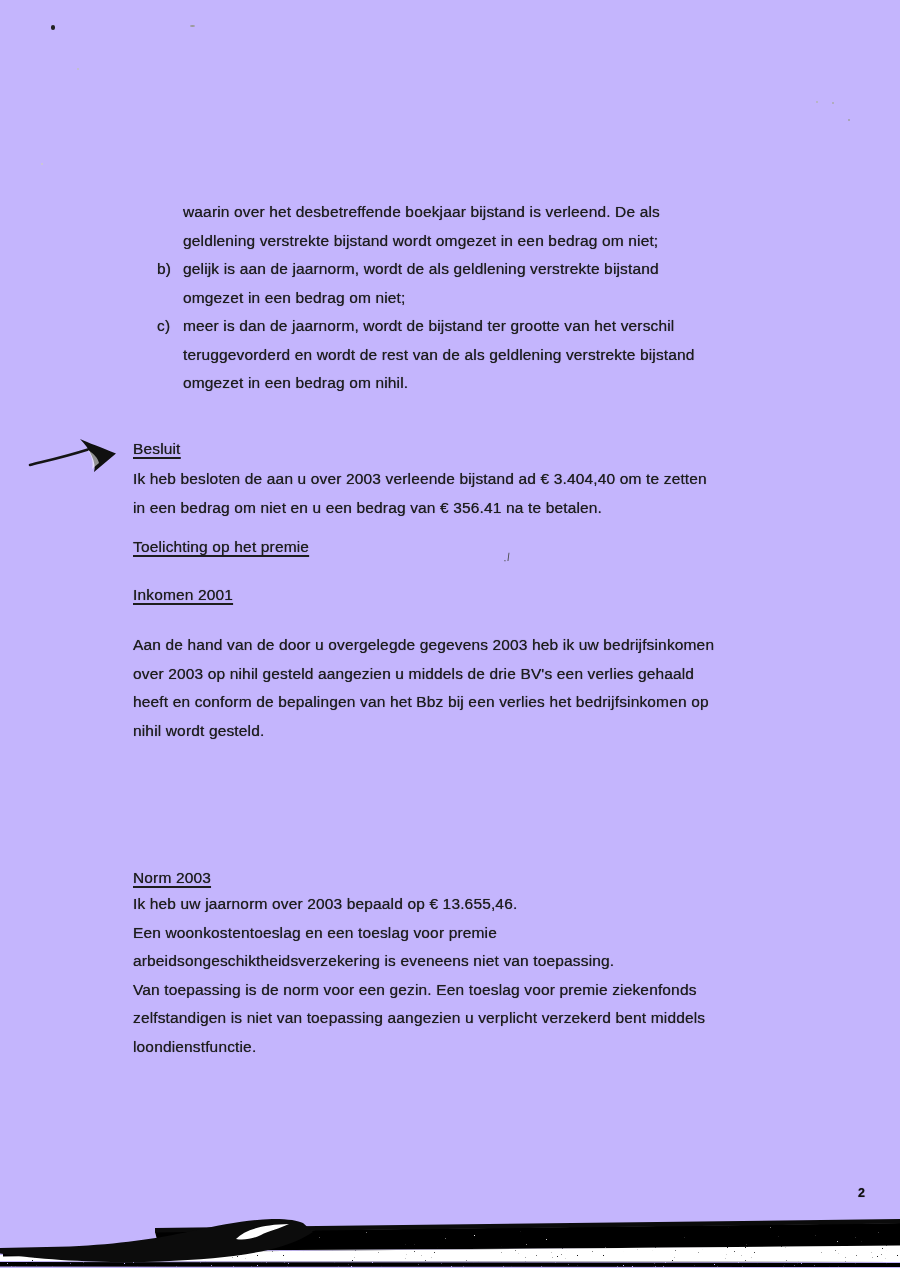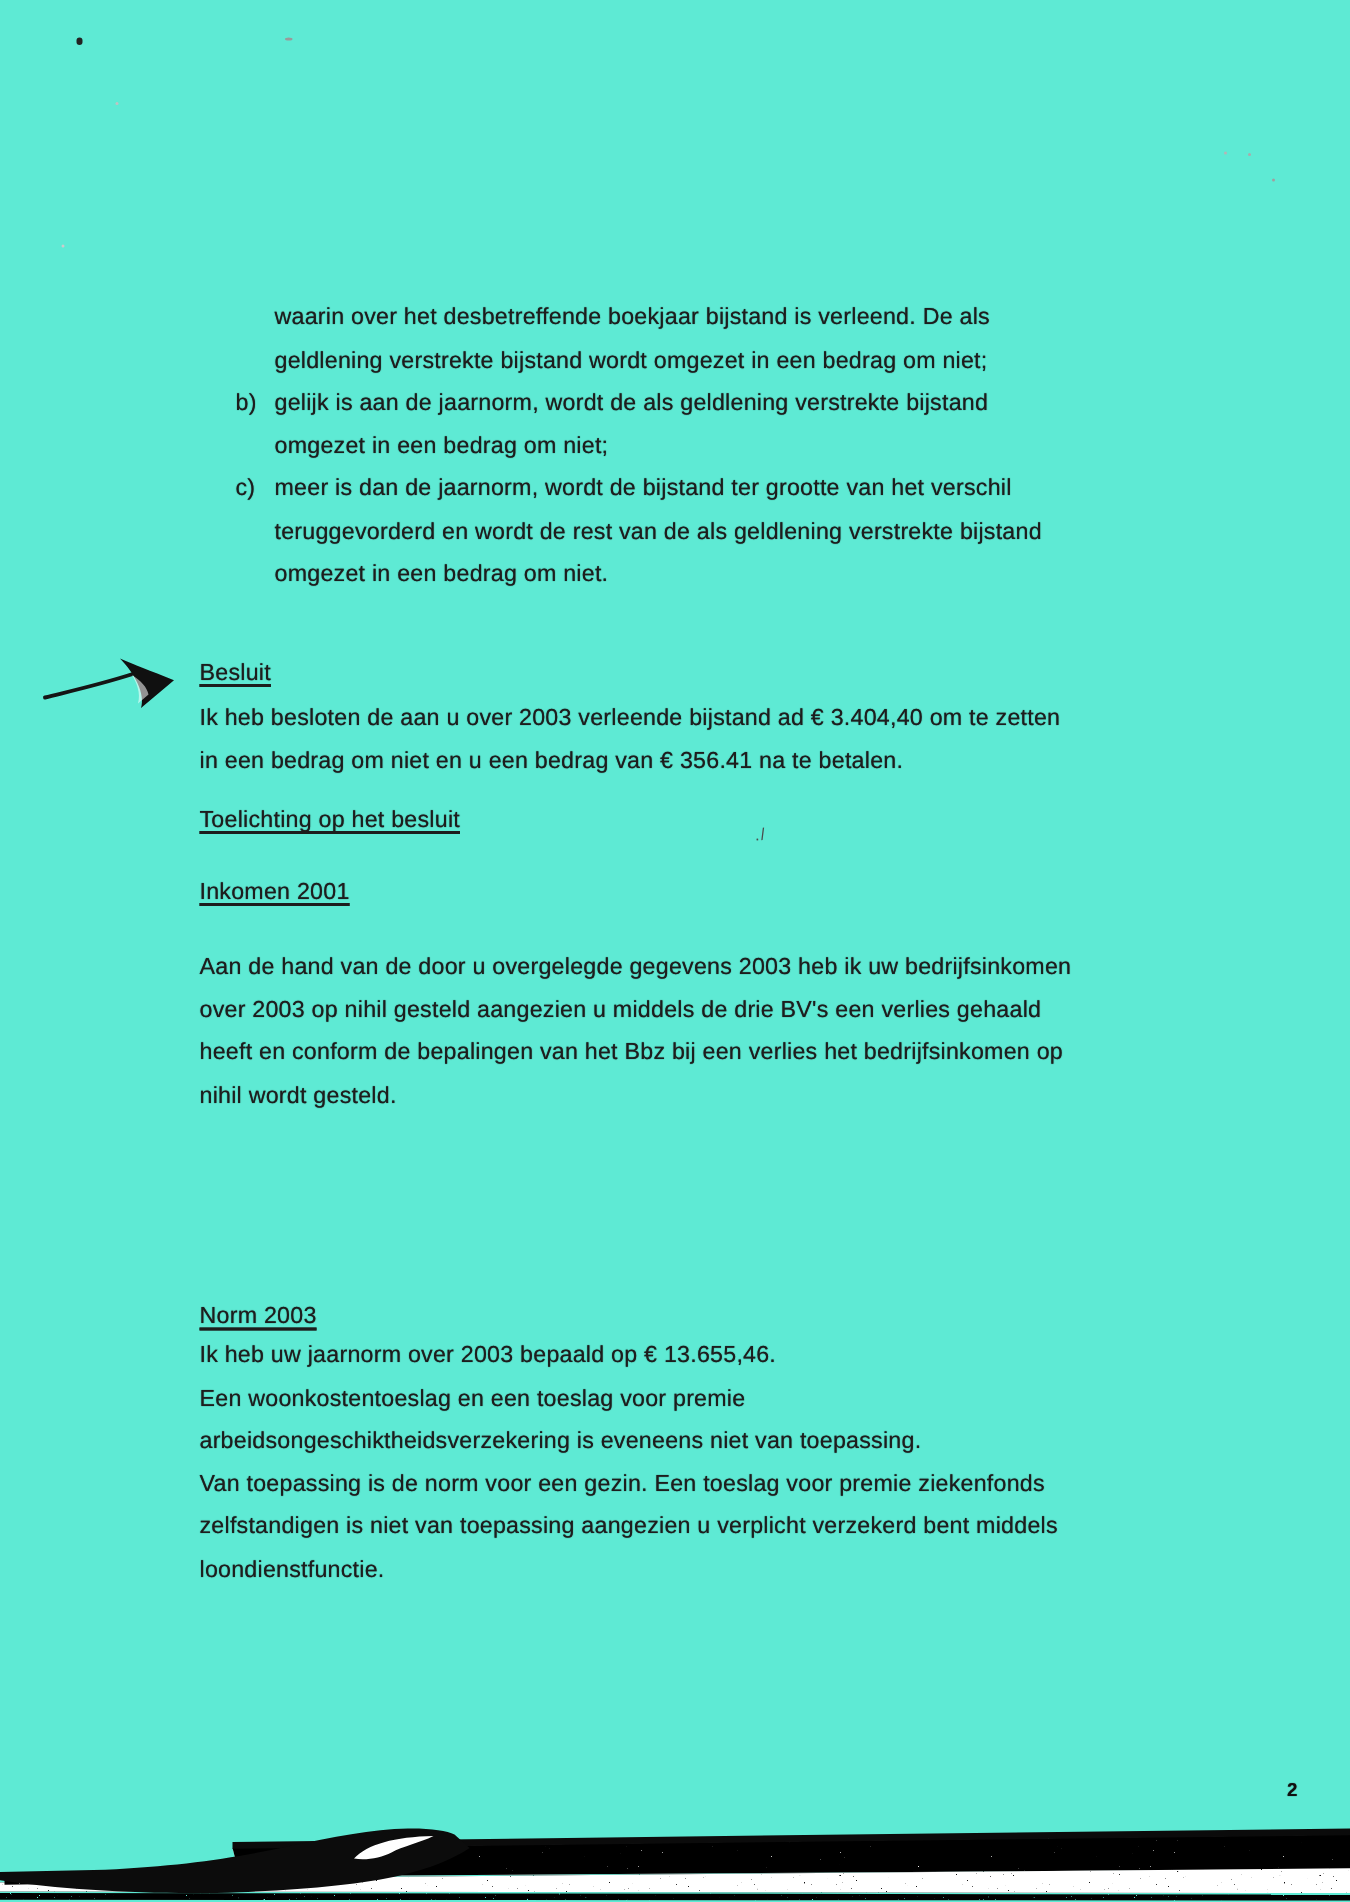--- a/index.html
+++ b/index.html
@@ -1,17 +1,17 @@
 <!DOCTYPE html>
 <html><head>
 <meta charset="utf-8">
 <style>
   html,body{margin:0;padding:0;background:#e8e8e8;}
   .page{
-    position:relative;width:900px;height:1268px;background:#5eead4;overflow:hidden;
+    position:relative;width:900px;height:1268px;background:#c4b5fd;overflow:hidden;
     font-family:"Liberation Sans",sans-serif;color:#1d1d1d;margin:0 auto;
   }
   .txt{
     font-size:15.5px;line-height:28.5px;letter-spacing:.15px;
     white-space:pre-line;
     text-shadow:0 0 .7px rgba(25,25,25,.8);
   }
   .abs{position:absolute;}
   .b{font-weight:normal;}
   .u{text-decoration:underline;text-underline-offset:3px;text-decoration-thickness:1.5px;}
@@ -65,37 +65,37 @@
     </div>
     <div class="list-item">
       <span class="txt list-marker">b)</span>
       <span class="txt">gelijk is aan de jaarnorm, wordt de als geldlening verstrekte bijstand
 omgezet in een bedrag om niet;</span>
     </div>
     <div class="list-item">
       <span class="txt list-marker">c)</span>
       <span class="txt">meer is dan de jaarnorm, wordt de bijstand ter grootte van het verschil
 teruggevorderd en wordt de rest van de als geldlening verstrekte bijstand
-omgezet in een bedrag om niet.</span>
+omgezet in een bedrag om nihil.</span>
     </div>
   </div>
 
   <div class="abs arrow-wrap">
     <svg width="96" height="40" viewBox="0 0 96 40">
       <path d="M2,29 C20,24.5 38,20.5 60,13.5" fill="none" stroke="#151515" stroke-width="2.6" stroke-linecap="round"></path>
       <path d="M52,3 C61,7 72,11 88,17.5 L66,36 C69,27 62,13 52,3 Z" fill="#101010"></path>
       <path d="M60,14 C66,18 70,22 71,27 L64,33 C66,26 63,19 60,14 Z" fill="#fff" opacity="0.55"></path>
     </svg>
   </div>
 
   <div class="abs txt b u blk-besluit-h">Besluit</div>
   <div class="abs txt blk-besluit-p">Ik heb besloten de aan u over 2003 verleende bijstand ad  € 3.404,40 om te zetten
 in een bedrag om niet en u een bedrag van € 356.41 na te betalen.</div>
 
-  <div class="abs txt b u blk-toel-h">Toelichting op het besluit</div>
+  <div class="abs txt b u blk-toel-h">Toelichting op het premie</div>
   <div class="abs pen-slash">./</div>
 
   <div class="abs txt u blk-ink-h">Inkomen 2001</div>
   <div class="abs txt blk-ink-p1">Aan de hand van de door u overgelegde gegevens 2003 heb ik uw bedrijfsinkomen
 over 2003 op nihil gesteld aangezien u middels de drie BV's een verlies gehaald
 heeft en conform de bepalingen van het Bbz bij een verlies het bedrijfsinkomen op
 nihil wordt gesteld.</div>
 
   <div class="abs txt u blk-norm-h">Norm 2003</div>
   <div class="abs blk-norm-p">

